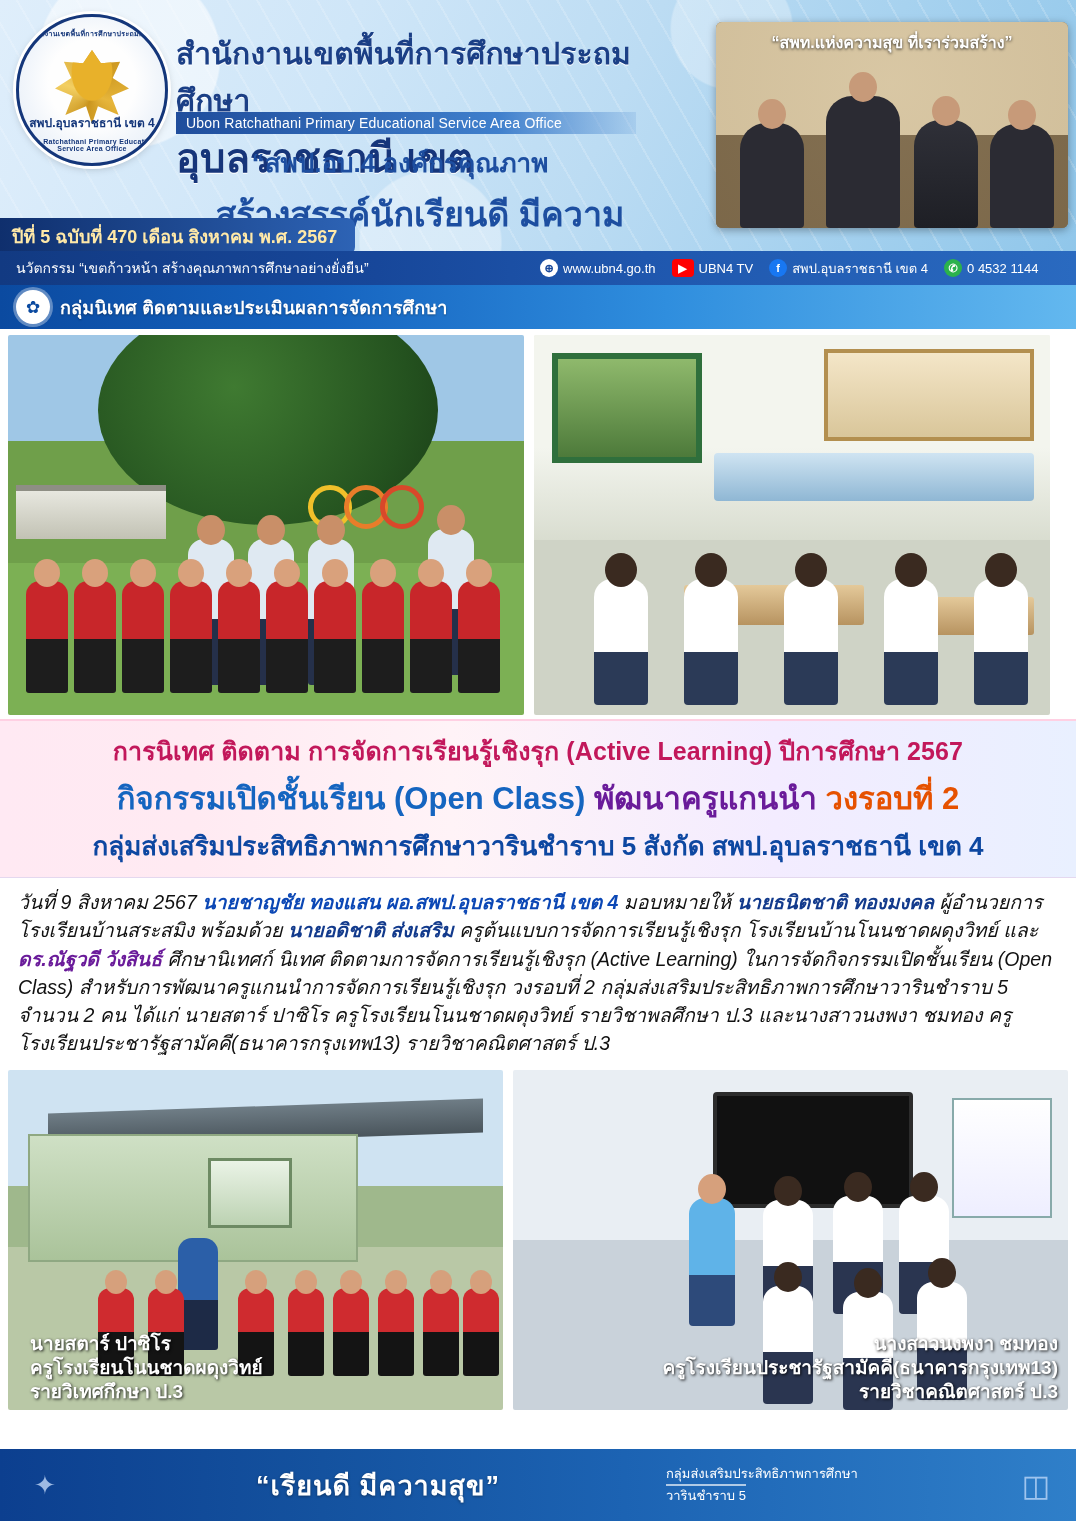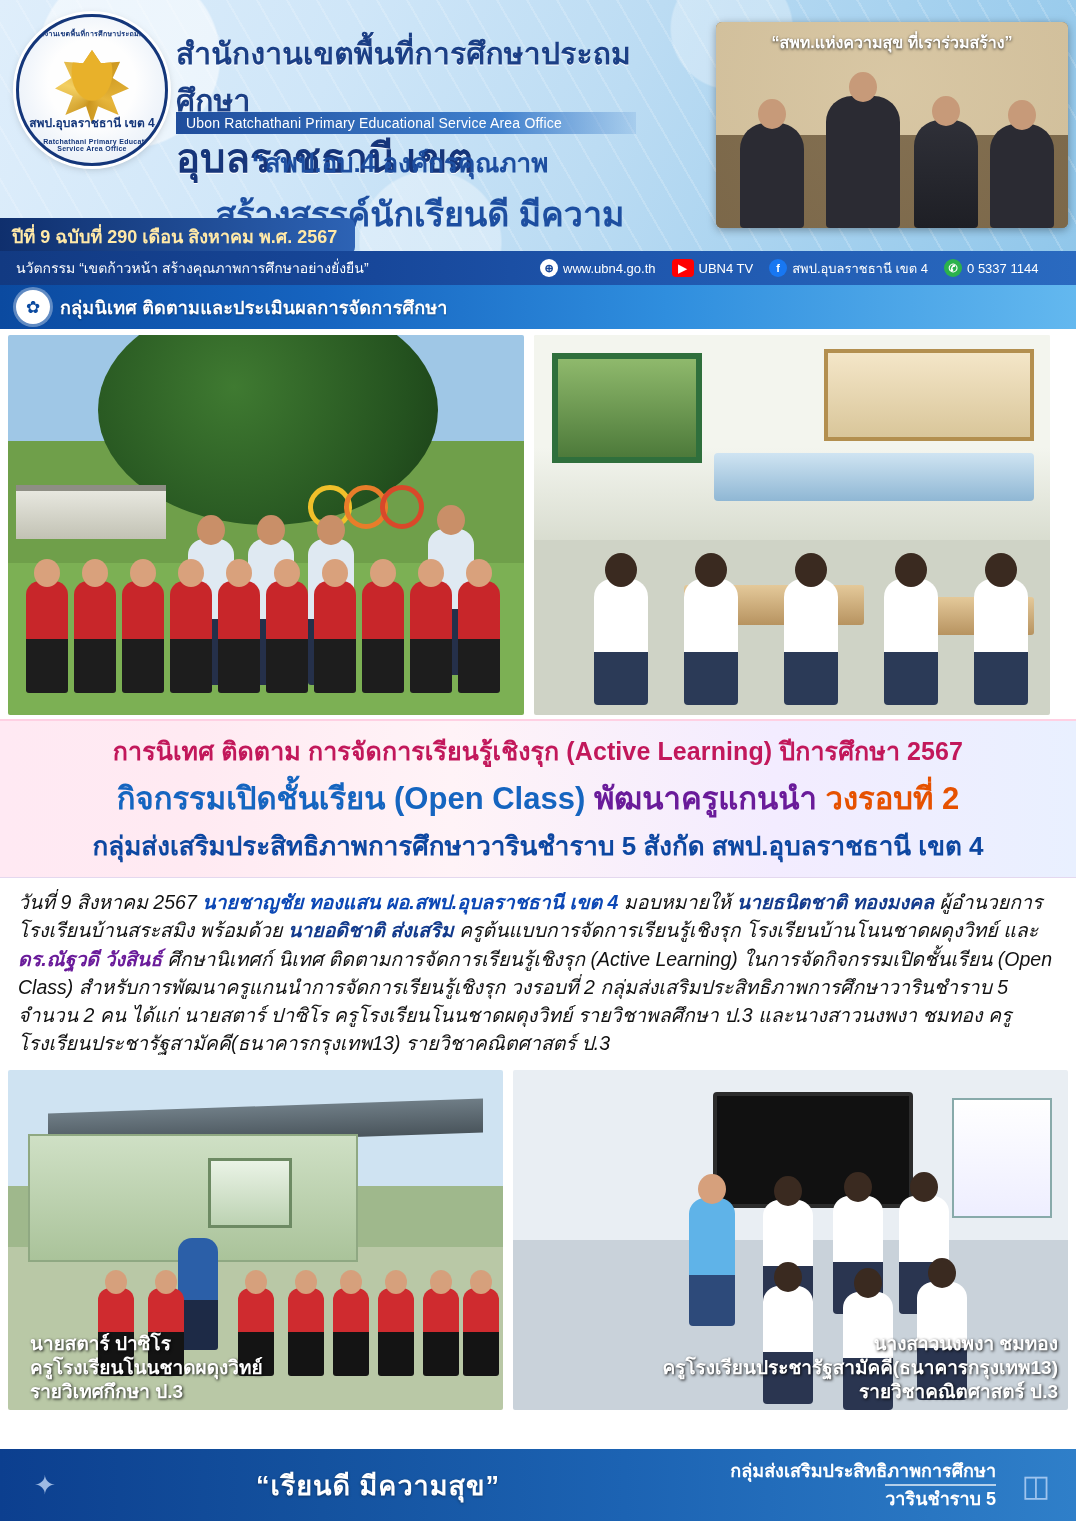--- a/index.html
+++ b/index.html
@@ -508,23 +508,23 @@
   .footer .slogan {
     flex: 1;
     text-align: center;
     font-size: 27px;
     font-weight: bold;
     letter-spacing: 1px;
     text-shadow: 0 1px 3px rgba(0,0,0,.4);
   }
   .footer .unit {
     width: 330px;
-    text-align: right;
-    font-size: 18px;
-    font-weight: bold;
+    text-align: left;
+    font-size: 13px;
+    font-weight: normal;
     line-height: 1.25;
   }
   .footer .unit .u2 { border-top: 2px solid rgba(255,255,255,.65); padding-top: 2px; margin-top: 2px; display: inline-block; }
   .footer .mark-r {
     width: 80px;
     text-align: center;
     font-size: 30px;
     color: #cfe3ff;
     opacity: .7;
   }
@@ -549,21 +549,21 @@
 
   <div class="big-four">4</div>
 
   <div class="hdr-eng-bar">Ubon Ratchathani Primary Educational Service Area Office</div>
 
   <div class="hdr-slogan">
     <div class="s1">“สพป.อบ.4 องค์กรคุณภาพ</div>
     <div class="s2">สร้างสรรค์นักเรียนดี มีความสุข”</div>
   </div>
 
-  <div class="issue-tag">ปีที่ 9 ฉบับที่ 290 เดือน สิงหาคม พ.ศ. 2567</div>
+  <div class="issue-tag">ปีที่ 5 ฉบับที่ 470 เดือน สิงหาคม พ.ศ. 2567</div>
 
   <div class="hdr-photo">
     <div class="stage"></div>
     <div class="person p1"></div>
     <div class="person p2"></div>
     <div class="person p3"></div>
     <div class="person p4"></div>
     <div class="ribbon">“สพท.แห่งความสุข ที่เราร่วมสร้าง”</div>
   </div>
 
@@ -577,21 +577,21 @@
       <span class="ct">
         <span class="ic yt">▶</span>
         <span>UBN4 TV</span>
       </span>
       <span class="ct">
         <span class="ic fb">f</span>
         <span>สพป.อุบลราชธานี เขต 4</span>
       </span>
       <span class="ct">
         <span class="ic ph">✆</span>
-        <span>0 5337 1144</span>
+        <span>0 4532 1144</span>
       </span>
     </div>
   </div>
 </div>
 
 <div class="section-bar">
   <div class="badge">✿</div>
   <div class="txt">กลุ่มนิเทศ ติดตามและประเมินผลการจัดการศึกษา</div>
 </div>
 

